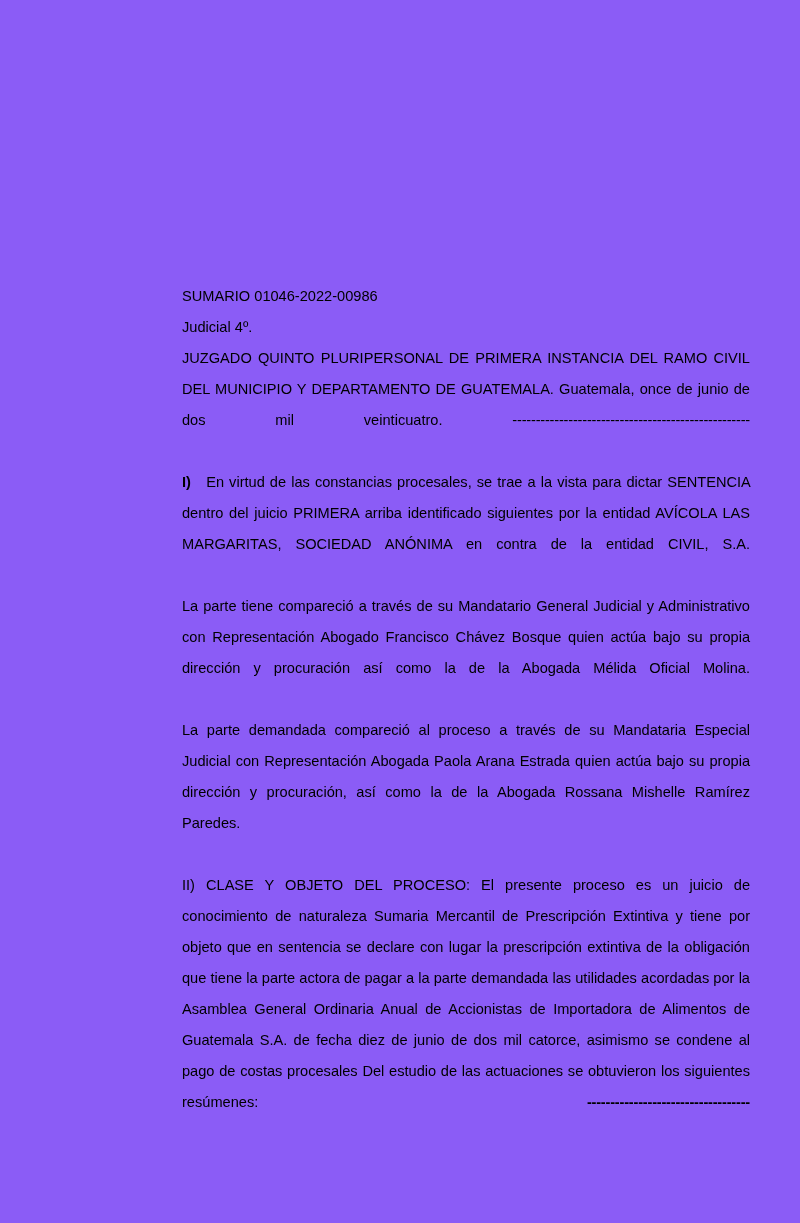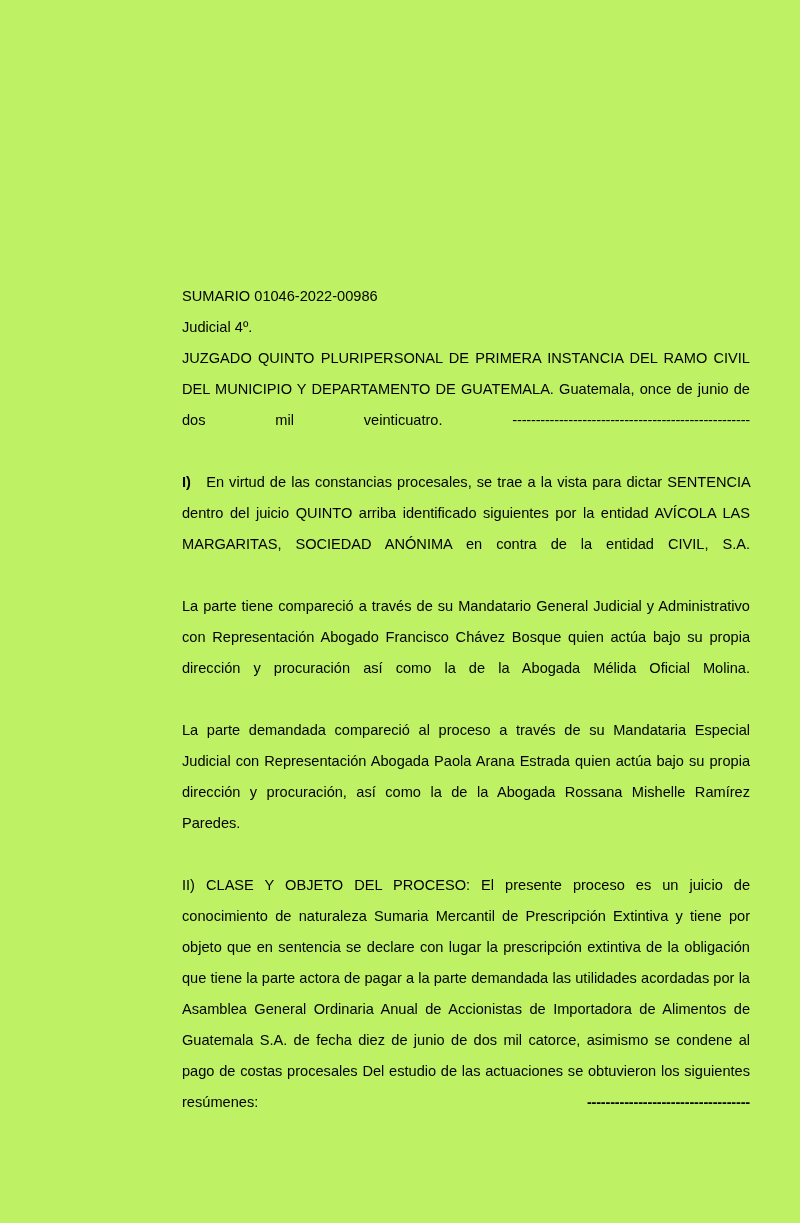--- a/index.html
+++ b/index.html
@@ -12,21 +12,21 @@
     width: 800px;
     height: 1223px;
     font-family: "Liberation Sans", sans-serif;
     color: #000000;
     -webkit-font-smoothing: antialiased;
   }
   .page {
     position: relative;
     width: 800px;
     height: 1223px;
-    background: #bef264;
+    background: #8b5cf6;
     box-sizing: border-box;
   }
   .doc-body {
     position: absolute;
     left: 182px;
     top: 281px;
     width: 568px;
   }
   .para {
     margin: 0;
@@ -78,21 +78,21 @@
 
     <p class="para nojustify">
       <span>Judicial 4º.</span>
     </p>
 
     <p class="para">
       <b>JUZGADO QUINTO PLURIPERSONAL DE PRIMERA INSTANCIA DEL RAMO CIVIL DEL MUNICIPIO Y DEPARTAMENTO DE GUATEMALA.</b><span> Guatemala, once de junio  de dos mil veinticuatro. </span><span class="fill">---------------------------------------------------</span>
     </p>
 
     <p class="para">
-      <b class="marker">I)</b><span class="gap">   </span><span>En virtud de las constancias procesales, se trae a la vista para dictar </span><b>SENTENCIA</b><span> dentro del juicio </span><b>QUINTO</b><span> arriba identificado siguientes por la entidad </span><b>AVÍCOLA LAS MARGARITAS, SOCIEDAD ANÓNIMA</b><span> en contra de la entidad </span><b>CIVIL, S.A.</b>
+      <b class="marker">I)</b><span class="gap">   </span><span>En virtud de las constancias procesales, se trae a la vista para dictar </span><b>SENTENCIA</b><span> dentro del juicio </span><b>PRIMERA</b><span> arriba identificado siguientes por la entidad </span><b>AVÍCOLA LAS MARGARITAS, SOCIEDAD ANÓNIMA</b><span> en contra de la entidad </span><b>CIVIL, S.A.</b>
     </p>
 
     <p class="para">
       <span>La parte </span><b>tiene</b><span> compareció a través de su Mandatario General Judicial y Administrativo con Representación Abogado Francisco Chávez Bosque quien actúa bajo su propia dirección y procuración así como la de la Abogada Mélida Oficial Molina.</span>
     </p>
 
     <p class="para">
       <span>La parte </span><b>demandada</b><span> compareció al proceso a través de su Mandataria Especial Judicial con Representación Abogada Paola Arana Estrada quien actúa bajo su propia dirección y procuración, así como la de la Abogada Rossana Mishelle Ramírez Paredes.</span>
     </p>
 

